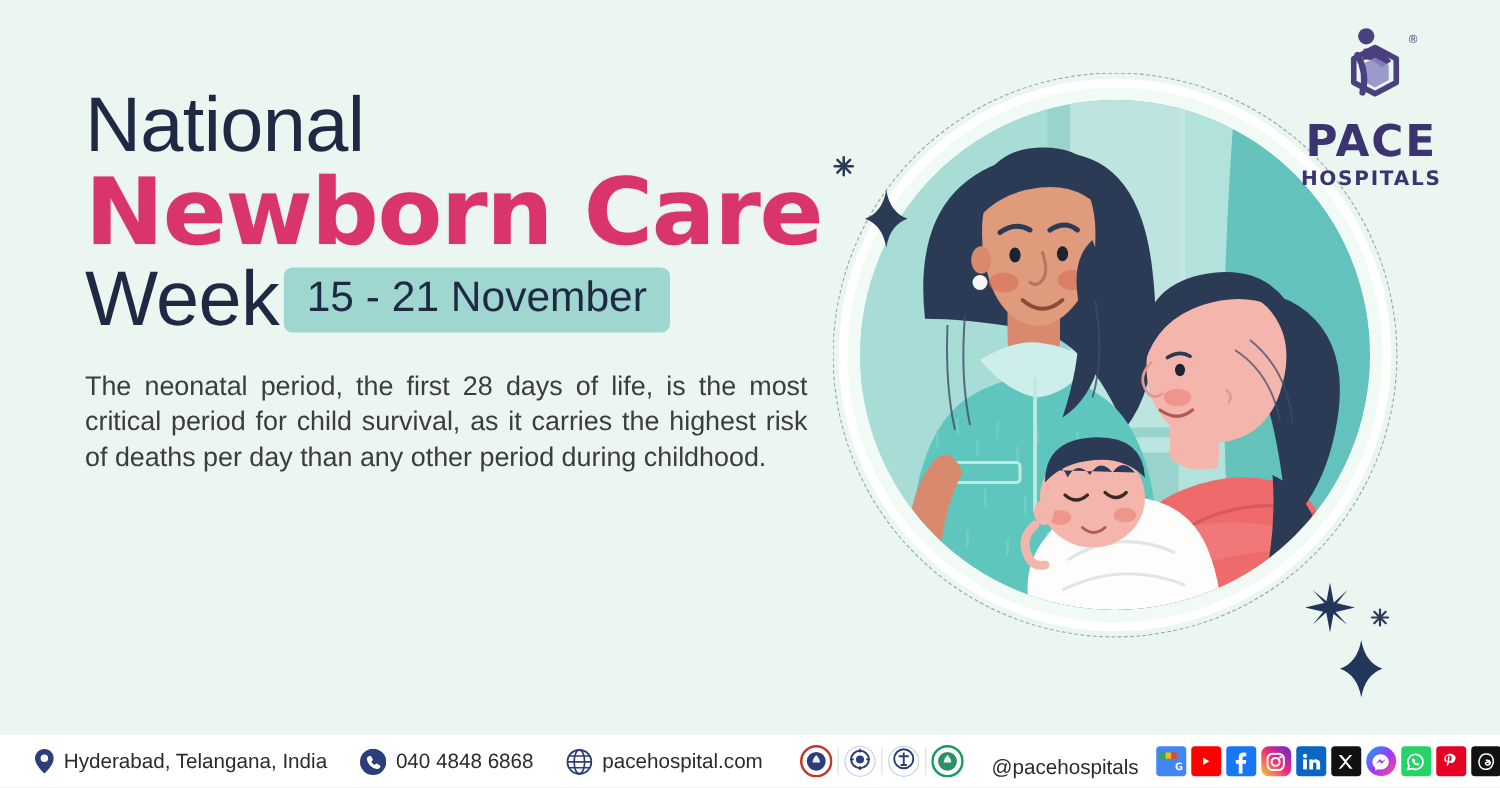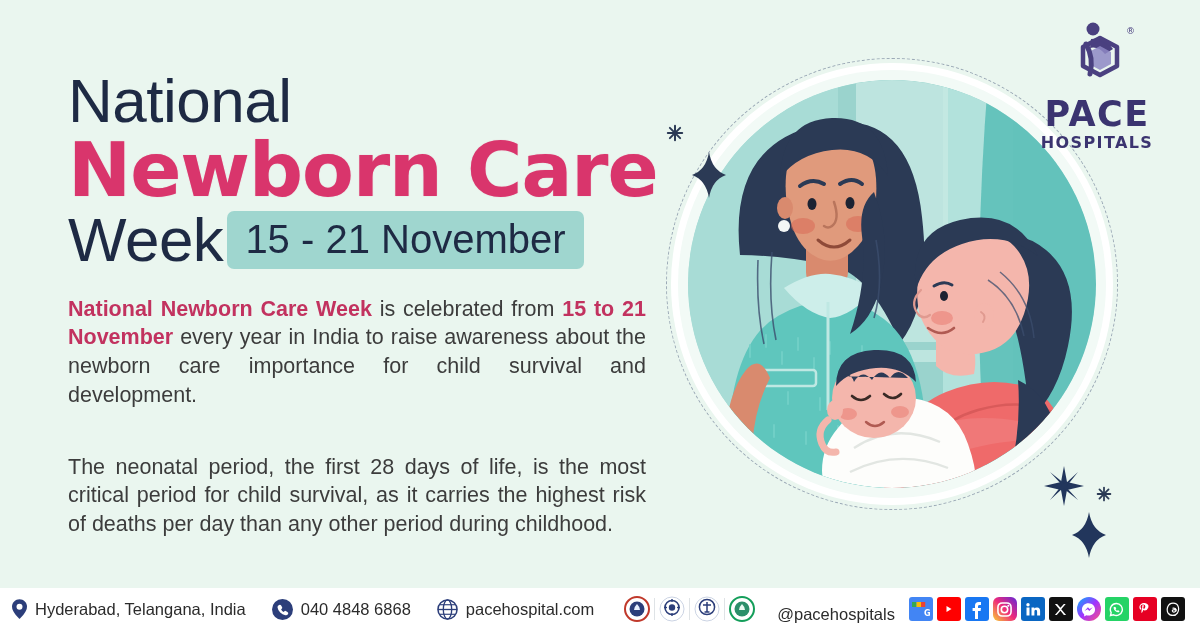--- a/index.html
+++ b/index.html
@@ -26,21 +26,21 @@
     transform:scaleX(1.02); transform-origin:left center;
     text-shadow:0 0 1px rgba(217,53,108,.35);
   }
   .week-row { display:flex; align-items:center; gap:4px; margin-top:2px; }
   .t-week {
     font-size:62px; line-height:1.0; font-weight:400;
     color:#1e2a44; letter-spacing:-0.5px;
   }
   .date-badge {
     background:#9fd6cf; color:#1e2a44;
-    font-size:40px; padding:7px 18px 9px; border-radius:7px;
+    font-size:34px; padding:7px 18px 9px; border-radius:7px;
     white-space:nowrap; line-height:1.05;
   }
 
   .para { margin-top:24px; width:578px; }
   .para p {
     font-size:21.5px; line-height:1.33; color:#3c3c3c;
     text-align:justify; text-justify:inter-word;
   }
   .para p.p1 { margin-bottom:15px; }
   .para p.p1:after { content:""; display:inline-block; width:100%; }
@@ -76,21 +76,21 @@
   .logo-hosp {
     font-family:"DejaVu Sans", sans-serif;
     font-size:16px; font-weight:700; color:#3b3470;
     letter-spacing:1.4px; line-height:1; margin-top:3px;
   }
 
   
   .footer {
     position:absolute; left:0; right:0; bottom:0; height:42px;
     background:#ffffff; display:flex; align-items:center;
-    padding:0 10px 0 12px; gap:0;
+    padding:0 10px 0 28px; gap:0;
   }
   .f-item { display:flex; align-items:center; gap:8px; color:#2b2b2b; font-size:16.5px; white-space:nowrap; }
   .f-item + .f-item { margin-left:26px; }
   .accreds { display:flex; align-items:center; margin-left:30px; }
   .accreds .acc { width:26px; height:26px; border-radius:50%; }
   .accreds .sep { width:1px; height:22px; background:#dfe3e6; margin:0 4px; }
   .handle { margin-left:22px; font-size:16.5px; color:#2b2b2b; white-space:nowrap;margin-top:11px; }
   .socials { display:flex; align-items:center; gap:4px; margin-left:14px; }
   .soc {
     width:24px; height:24px; border-radius:3px;
@@ -108,21 +108,20 @@
 
   <div class="left">
     <div class="t-national">National</div>
     <div class="t-newborn">Newborn Care</div>
     <div class="week-row">
       <div class="t-week">Week</div>
       <div class="date-badge">15 - 21 November</div>
     </div>
 
     <div class="para">
-      <p class="p1"><span class="hl">National Newborn Care Week</span><span> is celebrated from </span><span class="hl">15 to 21 November</span><span> every year in India to raise awareness about the newborn care importance for child survival and development.</span></p>
       <p>The neonatal period, the first 28 days of life, is the most critical period for child survival, as it carries the highest risk of deaths per day than any other period during childhood.</p>
     </div>
   </div>
 
   <div class="art-wrap">
     <div class="dashed-ring"></div>
     <div class="halo"></div>
 
     <div class="circle">
       <svg viewBox="0 0 408 408" xmlns="http://www.w3.org/2000/svg">

